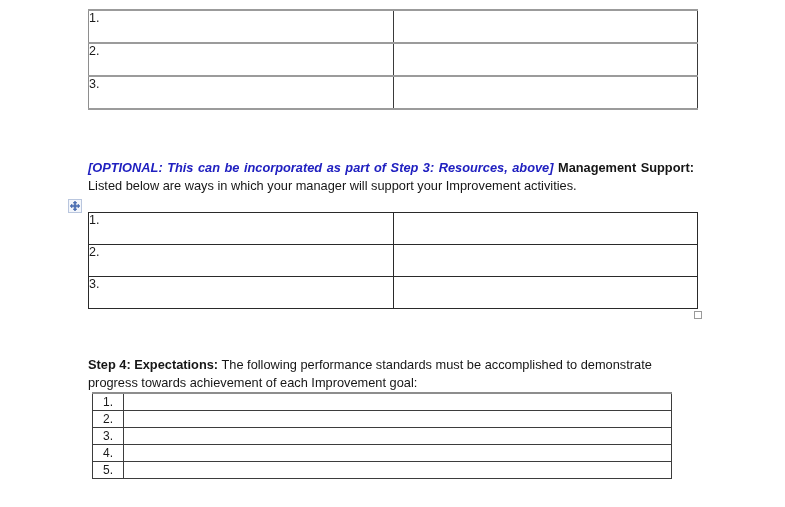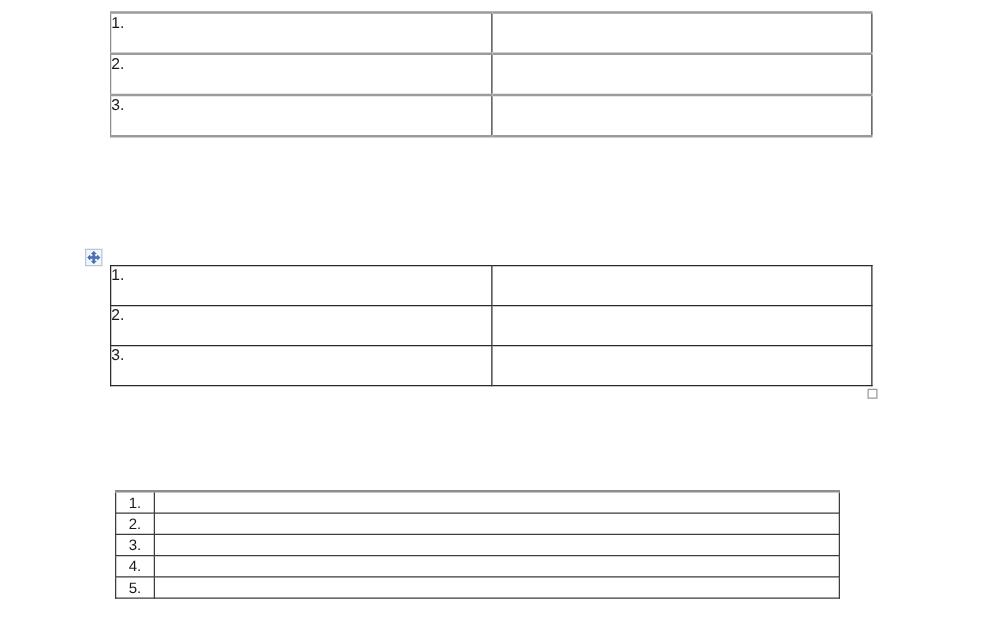--- a/index.html
+++ b/index.html
@@ -177,20 +177,21 @@
         <td class="num-cell">2.</td>
         <td class="blank-cell"></td>
       </tr>
       <tr>
         <td class="num-cell">3.</td>
         <td class="blank-cell"></td>
       </tr>
     </tbody>
   </table>
 
+  <p class="para" id="para-management-support"><span class="optional-note">[OPTIONAL:  This can be incorporated as part of Step 3: Resources, above]</span> <span class="lead-bold">Management Support:</span><span>   Listed below are ways in which your manager will support your Improvement activities.</span></p>
 
   <div class="table-move-handle">
     <svg width="12" height="12" viewBox="0 0 12 12">
       <path d="M6 1 L8 3 H6.8 V5.2 H9 V4 L11 6 L9 8 V6.8 H6.8 V9 H8 L6 11 L4 9 H5.2 V6.8 H3 V8 L1 6 L3 4 V5.2 H5.2 V3 H4 Z" fill="#4a6fb5" stroke="#3a5c9e" stroke-width="0.4"></path>
     </svg>
   </div>
 
   <table class="doc-table" id="table-support">
     <tbody>
       <tr>
@@ -203,20 +204,21 @@
       </tr>
       <tr>
         <td class="num-cell">3.</td>
         <td class="blank-cell"></td>
       </tr>
     </tbody>
   </table>
 
   <div class="table-resize-handle"></div>
 
+  <p class="para" id="para-step4"><span class="lead-bold">Step 4:  Expectations:</span><span> The following performance standards must be accomplished to demonstrate progress towards achievement of each Improvement goal:</span></p>
 
   <table class="doc-table" id="table-expectations">
     <tbody>
       <tr>
         <td class="num-cell">1.</td>
         <td class="blank-cell"></td>
       </tr>
       <tr>
         <td class="num-cell">2.</td>
         <td class="blank-cell"></td>

